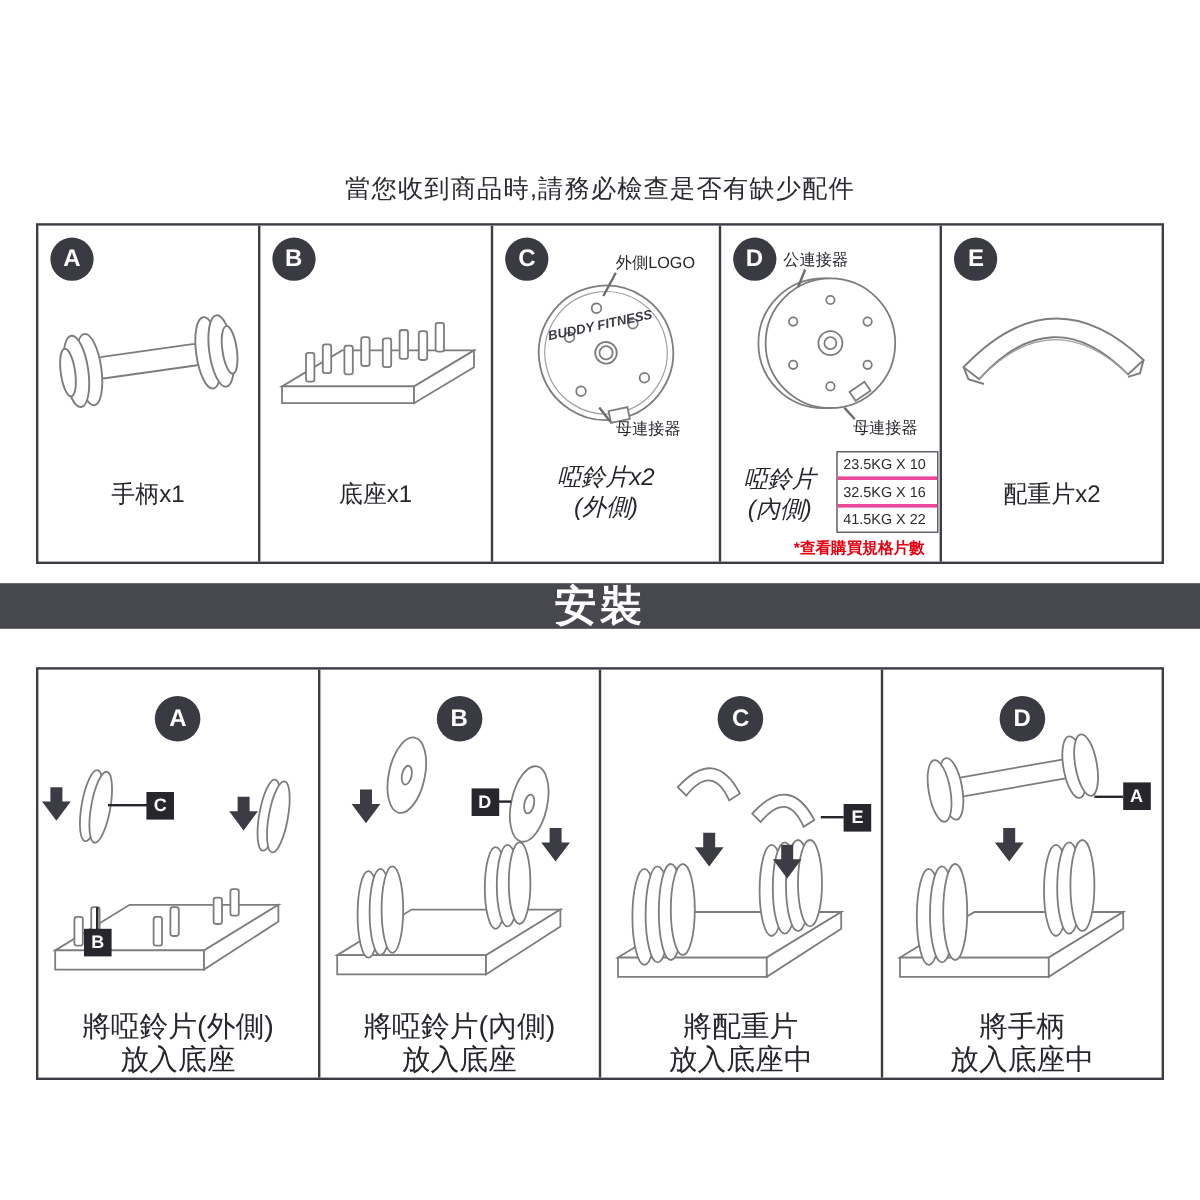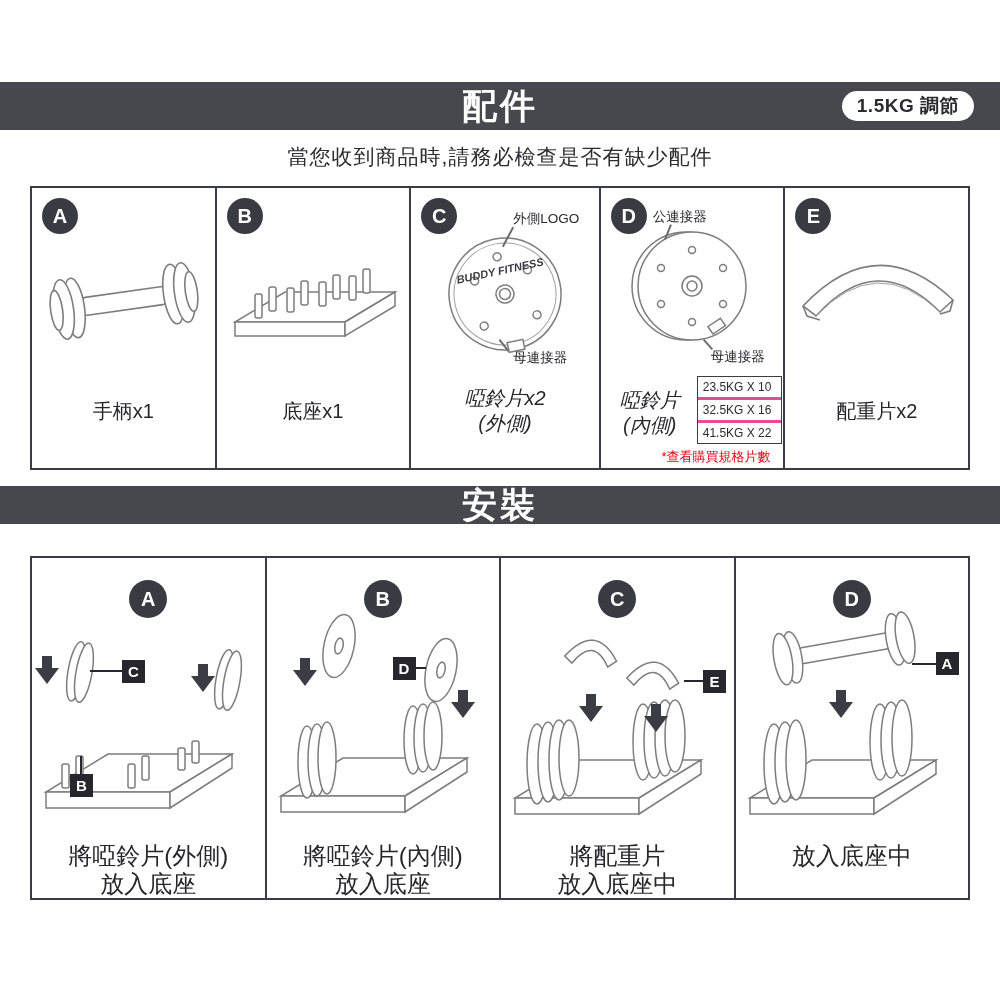--- a/index.html
+++ b/index.html
@@ -31,44 +31,40 @@
 
   .caption { position:absolute; left:0; width:100%; text-align:center; font-size:20px; color:#26262c; }
   .cap2line { line-height:25px;font-style:italic; }
   .small-label { position:absolute; font-size:13.5px; color:#26262c; white-space:nowrap; z-index:3; }
   .ptr { position:absolute; background:#6d6d6d; z-index:2; }
 
   .minitable { position:absolute; border:1px solid #3c3c44; background:#fff; z-index:3; }
   .minitable div { border-bottom:3px solid #ec4899; font-size:12px; padding:3px 5px; white-space:nowrap; }
   .minitable div:last-child { border-bottom:none; }
   .rednote { position:absolute; left:0; width:100%; text-align:center; color:#e60012;
-    font-size:13px; font-weight:normal;padding-left:48px; }
+    font-size:13px; font-weight:bold;padding-left:48px; }
 
   .ins-table { position:absolute; left:30px; top:556px; width:940px; height:344px;
     border:2px solid #3c3c44; display:flex; background:#fff; }
   .ins-cell { position:relative; flex:1; border-right:2px solid #3c3c44; }
   .ins-cell:last-child { border-right:none; }
   .caption2 { position:absolute; left:0; width:100%; top:284px; text-align:center;
     font-size:24px; line-height:28px; color:#26262c; }
 
   .tag { position:absolute; width:23px; height:23px; background:#26262c; color:#fff;
     font-size:15px; font-weight:bold; display:flex; align-items:center; justify-content:center; z-index:4; }
   .tagline { position:absolute; background:#26262c; z-index:3; }
   .illus { position:absolute; }
   svg text { font-family:"Liberation Sans", sans-serif; }
 </style>
 </head>
 <body>
 
 <div class="page">
 
-  <div class="band band1">
-    <div class="band-title">配件</div>
-    <div class="pill">1.5KG 調節</div>
-  </div>
 
   <div class="subtitle">當您收到商品時,請務必檢查是否有缺少配件</div>
 
   <div class="acc-table">
 
     <div class="acc-cell" style="flex:185">
       <div class="badge">A</div>
       <svg class="illus" style="left:2px;top:58px" width="180" height="110" viewBox="0 0 180 110">
         <g stroke="#7d7d7d" stroke-width="1.6" fill="#fff" transform="rotate(-8 90 55)">
           <rect x="48" y="46" width="84" height="18" rx="4"></rect>
@@ -303,17 +299,18 @@
             <ellipse cx="46" cy="42" rx="9" ry="26"></ellipse>
             <ellipse cx="160" cy="42" rx="9" ry="26"></ellipse>
             <ellipse cx="170" cy="42" rx="9" ry="26"></ellipse>
           </g>
         </g>
         <polygon points="100,84 110,84 110,96 117,96 105,112 93,96 100,96" fill="#3c3c44"></polygon>
       </svg>
       <div class="tagline" style="left:176px;top:105px;width:24px;height:2px"></div>
       <div class="tag" style="left:200px;top:94px">A</div>
       <div class="caption2">
+        <div>將手柄</div>
         <div>放入底座中</div>
       </div>
     </div>
   </div>
 </div>
 
 </body></html>

